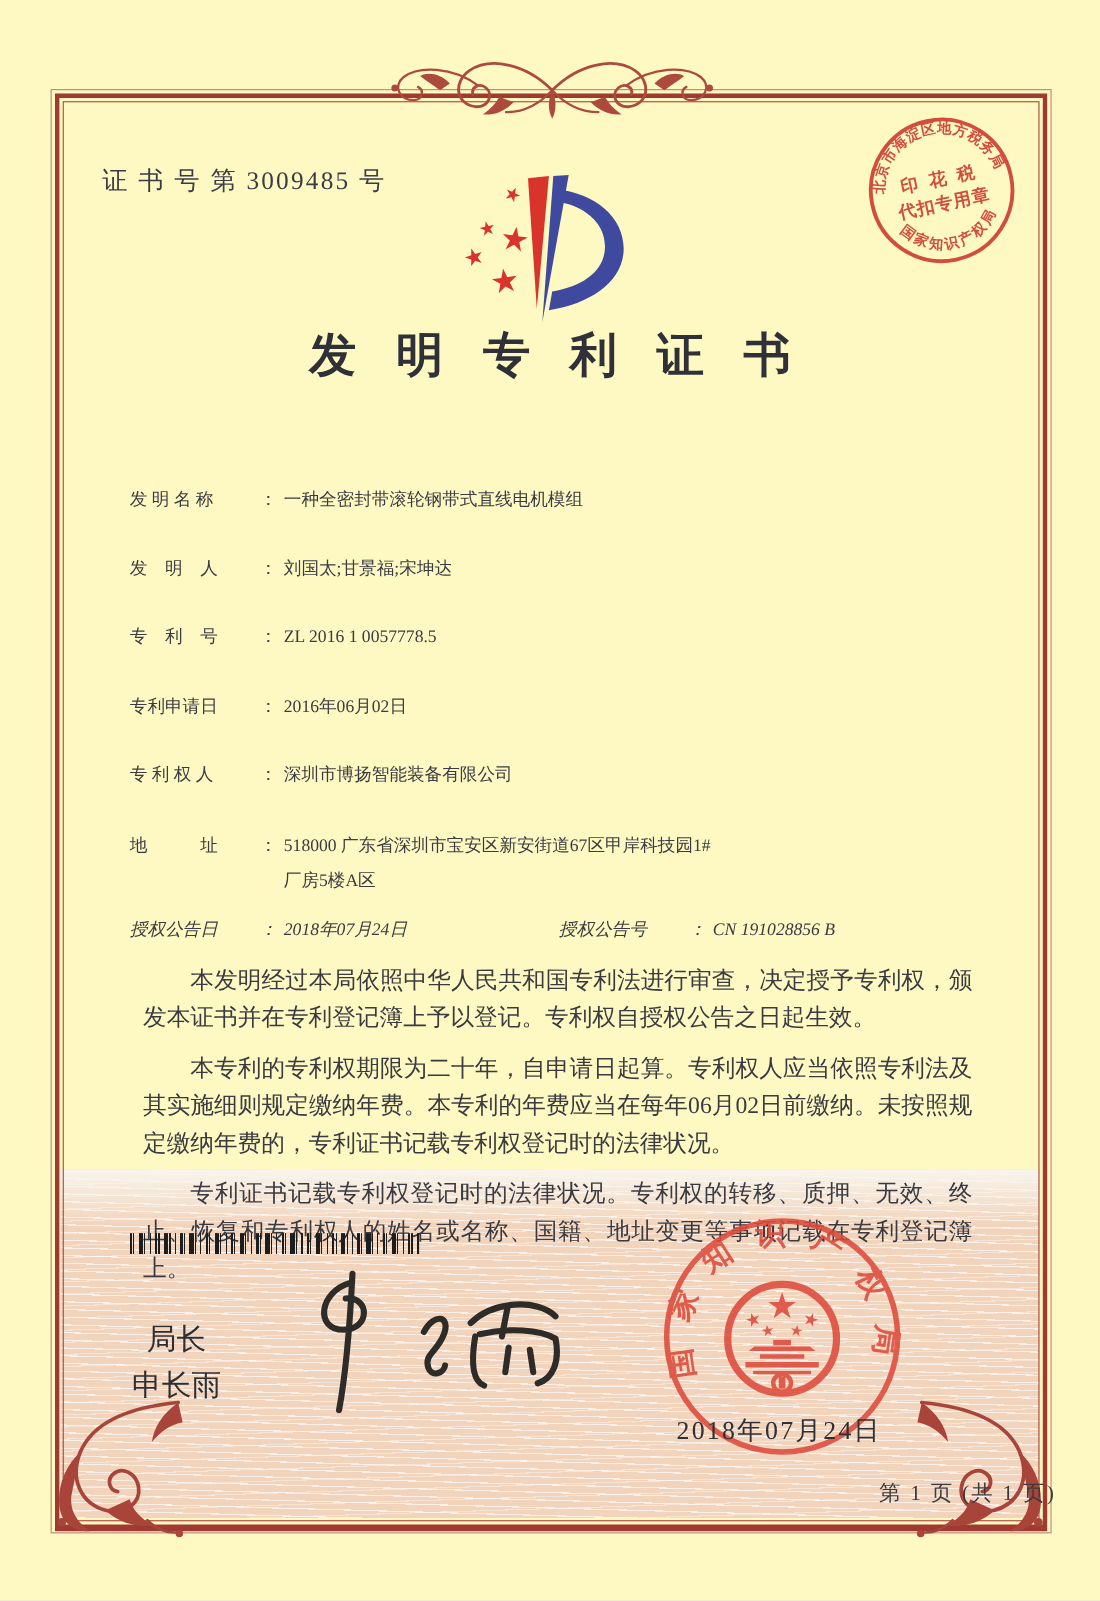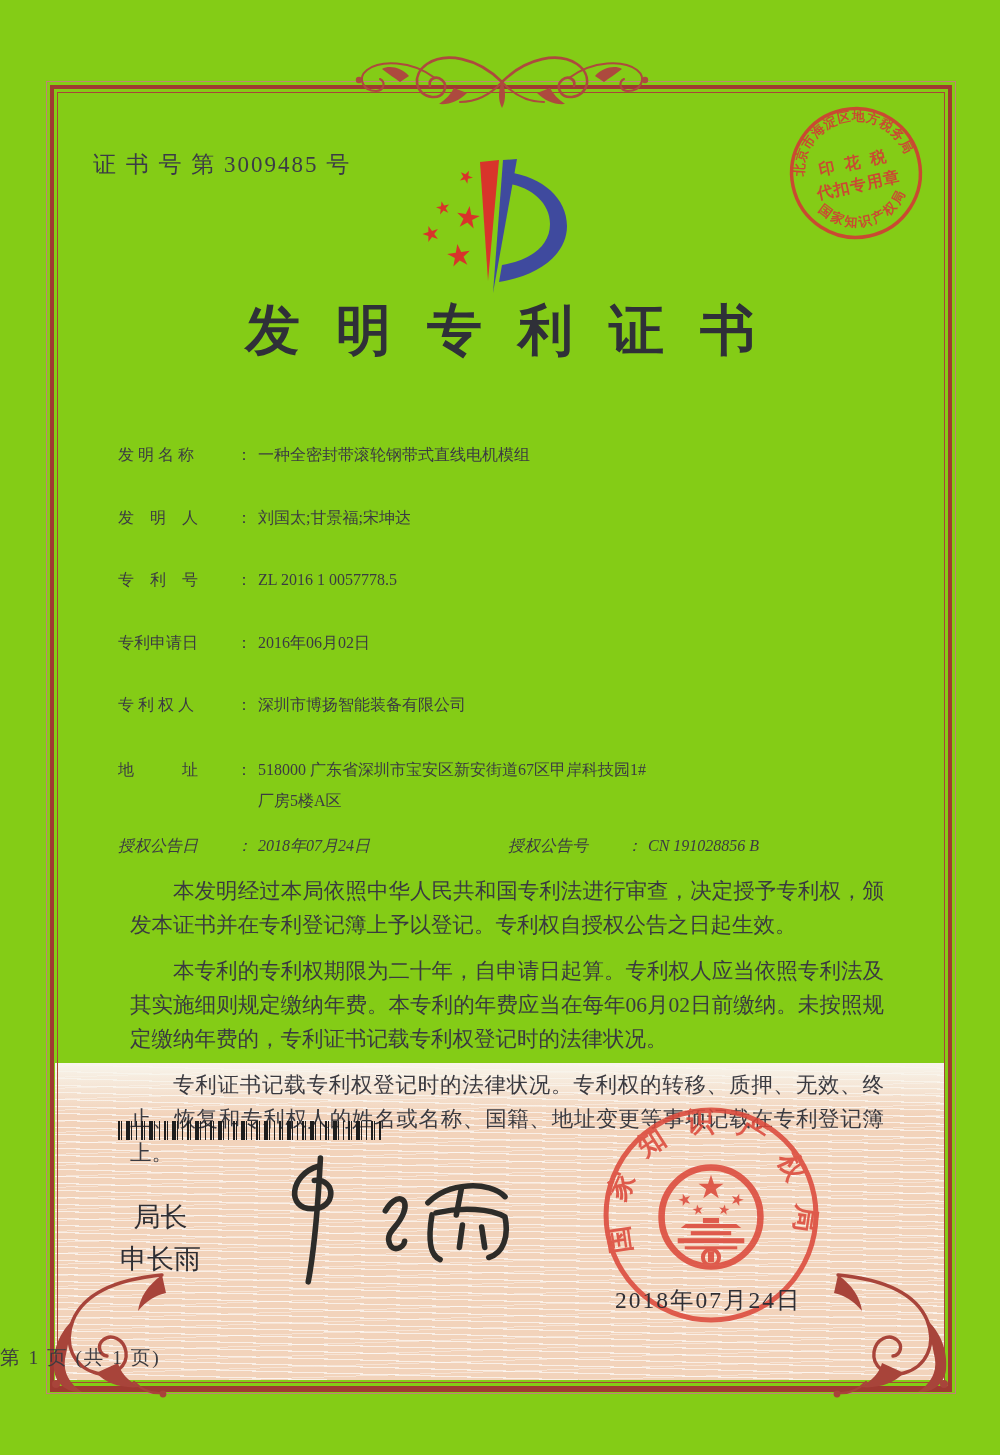--- a/index.html
+++ b/index.html
@@ -1,18 +1,18 @@
 <!DOCTYPE html>
 <html><head>
 <meta charset="utf-8">
 <style>
   html,body{margin:0;padding:0;background:#e8e5dc;}
   #cert{
     position:relative;width:1000px;height:1455px;margin:0 auto;
-    background:#84cc16;overflow:hidden;
+    background:#fef9c3;overflow:hidden;
     font-family:"Liberation Serif","DejaVu Serif",serif;
     color:#3a3a40;
   }
   
   .frame{position:absolute;left:50px;top:85px;width:894px;height:1297px;
          border:4px solid #9f3a31;border-bottom-width:6px;}
   .frame::before{content:"";position:absolute;inset:3px;border:1px solid #a84538;}
   .frame::after{content:"";position:absolute;inset:-8px;border:1px solid #c08177;}
   
   .band{position:absolute;left:55px;top:1063px;width:890px;height:317px;
@@ -21,21 +21,21 @@
           repeating-linear-gradient(1.6deg, rgba(255,255,255,.65) 0 1.1px, rgba(255,255,255,0) 1.1px 7px),
           repeating-linear-gradient(-1.8deg, rgba(255,255,255,.38) 0 1px, rgba(255,255,255,0) 1px 11px);}
   .band::before{content:"";position:absolute;left:0;top:0;right:0;height:52px;
         background:linear-gradient(#f8f5ec, rgba(248,245,236,0));}
   
   .certno{position:absolute;left:93px;top:149px;font-size:23px;letter-spacing:2px;color:#3b3b46;}
   .logo{position:absolute;left:400px;top:150px;width:190px;height:168px;}
   .stamp{position:absolute;left:786px;top:103px;width:140px;height:140px;
          transform:rotate(-12deg);opacity:.93;}
   .title{position:absolute;left:0;top:294px;width:100%;text-align:center;
-         font-size:55px;font-weight:bold;letter-spacing:36px;text-indent:36px;color:#2f3038;}
+         font-size:43px;font-weight:bold;letter-spacing:36px;text-indent:36px;color:#2f3038;}
   
   .fields{position:absolute;left:118px;top:441px;width:782px;font-size:16px;color:#3b3b42;}
   .frow{display:flex;line-height:27px;margin-bottom:35.5px;align-items:flex-start;}
   .frow.addr{line-height:31px;margin-bottom:16px;}
   .lab{flex:0 0 auto;min-width:118px;white-space:pre;}
   .colon{flex:0 0 auto;margin-right:6px;}
   .val{white-space:pre-line;}
   .pair{display:flex;font-style:italic;}
   .pair.first{flex:0 0 390px;}
   
@@ -50,21 +50,21 @@
        #1d1d1d 8px 12px, rgba(0,0,0,0) 12px 13px,
        #1d1d1d 13px 14px, rgba(0,0,0,0) 14px 18px,
        #1d1d1d 18px 19px, rgba(0,0,0,0) 19px 23px);}
   .director{position:absolute;left:120px;top:1196px;
             font-family:"Liberation Sans","DejaVu Sans",sans-serif;
             font-size:27px;color:#2e2e33;line-height:42px;text-align:center;}
   .signature{position:absolute;left:255px;top:1150px;width:285px;height:142px;}
   .seal{position:absolute;left:600px;top:1104px;width:222px;height:222px;}
   .sealdate{position:absolute;left:615px;top:1284px;font-size:23.5px;
             letter-spacing:2px;color:#2f2f35;}
-  .pageno{position:absolute;left:0;top:1344px;width:960px;text-align:left;
+  .pageno{position:absolute;left:0;top:1344px;width:960px;text-align:right;
           font-size:19.5px;color:#3b3b40;letter-spacing:2px;}
   
   .orn-top{position:absolute;left:349px;top:49px;width:306px;height:64px;}
   .orn-bl{position:absolute;left:38px;top:1270px;width:132px;height:132px;}
   .orn-br{position:absolute;left:830px;top:1270px;width:132px;height:132px;transform:scaleX(-1);}
 </style>
 </head>
 <body>
 
 <div id="cert">

